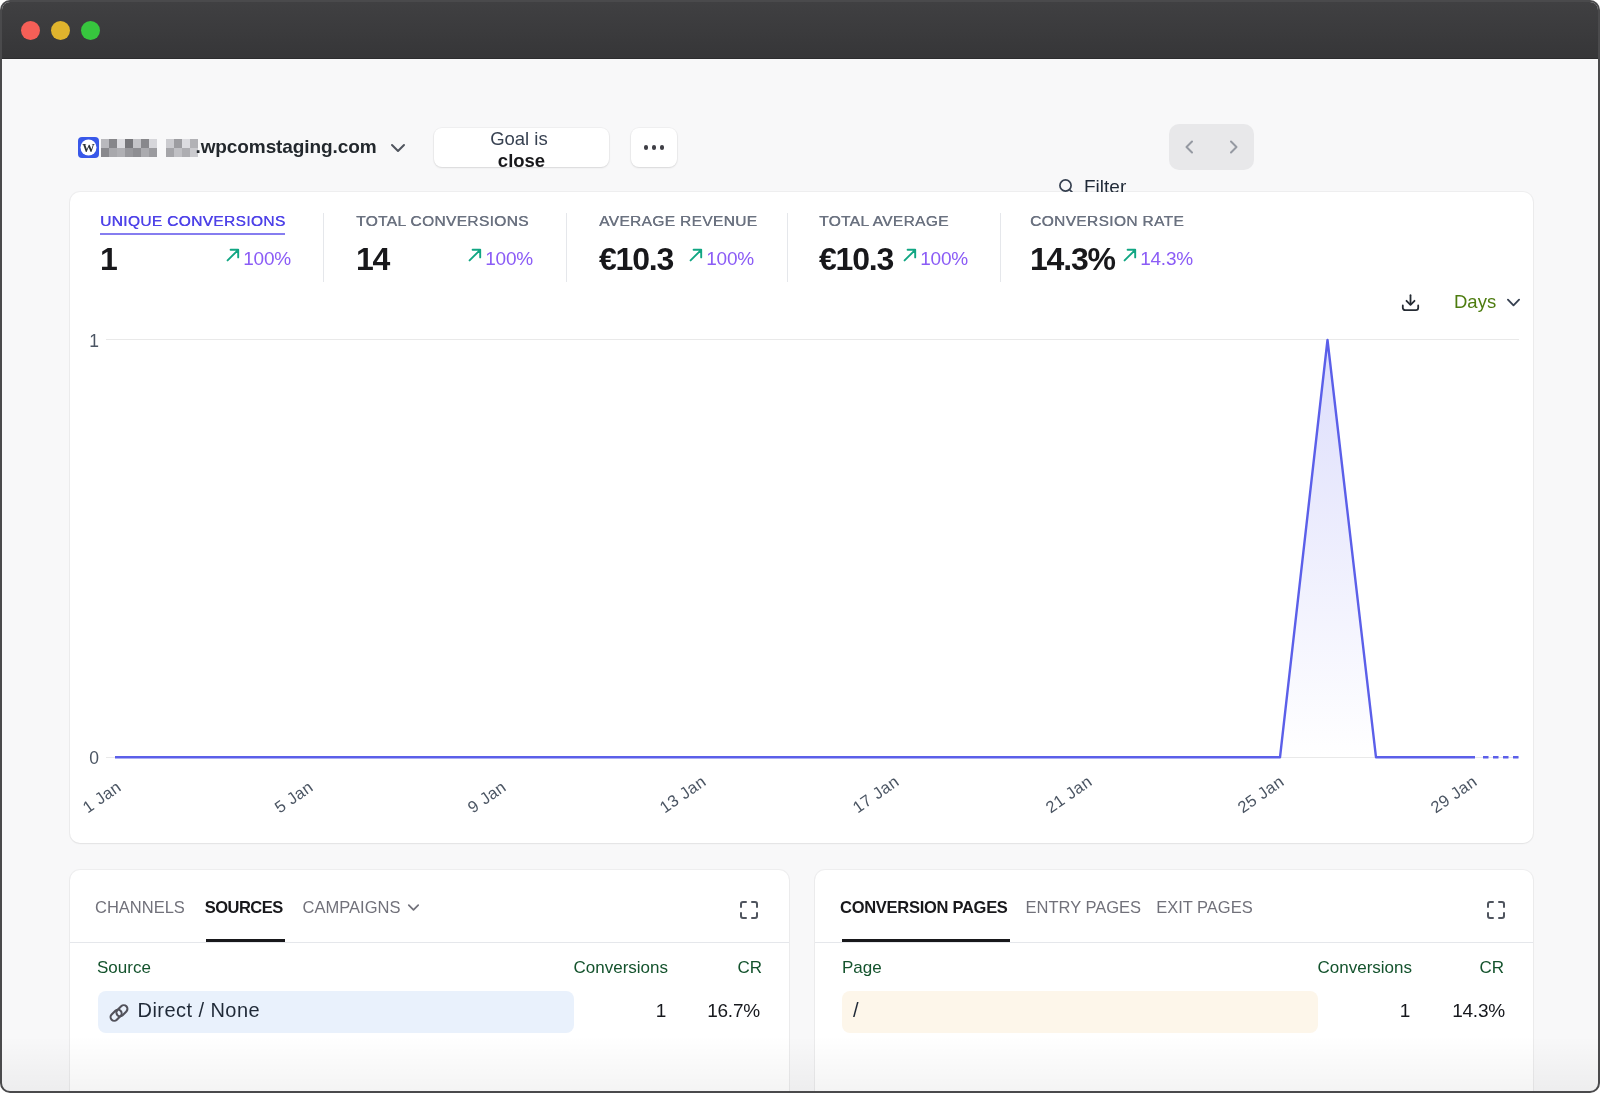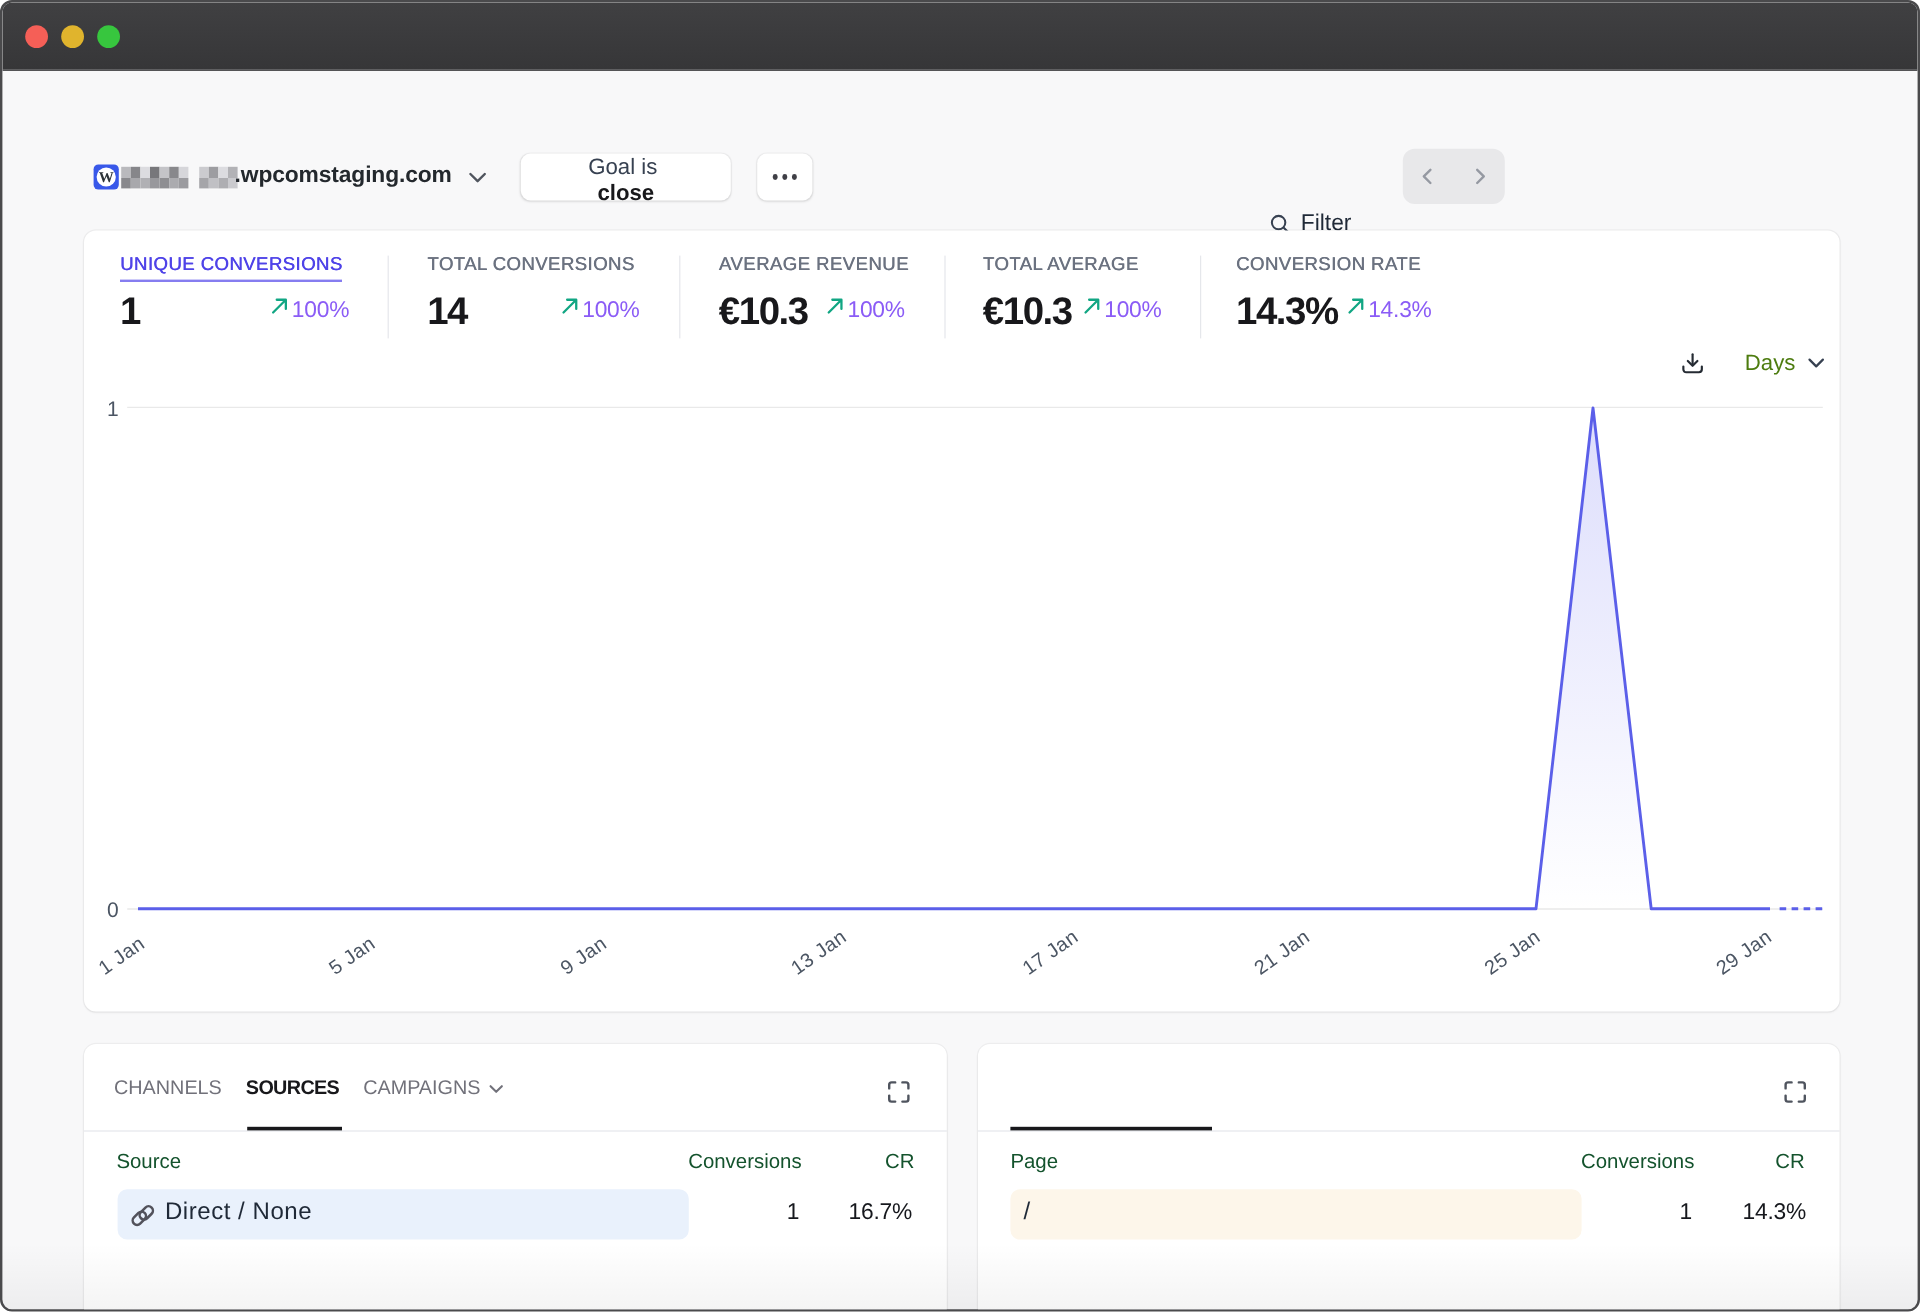--- a/index.html
+++ b/index.html
@@ -217,20 +217,25 @@
           <rect x="0.8" y="8.6" width="12.6" height="7.3" rx="3.65" transform="rotate(-45 7.1 12.25)"></rect>
           <rect x="6.6" y="4.1" width="12.6" height="7.3" rx="3.65" transform="rotate(-45 12.9 7.75)"></rect>
         </g>
       </svg>
     <div style="position:absolute; left:67.5px; top:128.5px; font-size:20px; letter-spacing:0.45px; color:#1f2937;">Direct / None</div>
     <div class="num" style="position:absolute; right:123px; top:130px;">1</div>
     <div class="num" style="position:absolute; right:29px; top:130px;">16.7%</div>
   </div>
 
   <div class="card" style="left:813px; top:868px; width:718px; height:260px;">
+    <div style="position:absolute; left:25px; top:28px; display:flex; align-items:center; gap:18px;">
+      <span class="tab active" style="letter-spacing:-0.28px;">CONVERSION PAGES</span>
+      <span class="tab">ENTRY PAGES</span>
+      <span class="tab" style="margin-left:-3px;">EXIT PAGES</span>
+    </div>
     <svg style="position:absolute; right:26px; top:29px;" width="22" height="22" viewBox="0 0 22 22">
         <path d="M3 8 V5 a2 2 0 0 1 2-2 h3 M14 3 h3 a2 2 0 0 1 2 2 v3 M19 14 v3 a2 2 0 0 1-2 2 h-3 M8 19 H5 a2 2 0 0 1-2-2 v-3" fill="none" stroke="#4f545e" stroke-width="2" stroke-linecap="round"></path>
       </svg>
     <div style="position:absolute; left:0; top:71.5px; width:100%; height:1px; background:#e5e7eb;"></div>
     <div style="position:absolute; left:27px; top:68.5px; width:168px; height:3.5px; background:#18181b;"></div>
     <div class="thead" style="position:absolute; left:27px; top:88px;">Page</div>
     <div class="thead" style="position:absolute; right:121px; top:88px;">Conversions</div>
     <div class="thead" style="position:absolute; right:29px; top:88px;">CR</div>
     <div class="rowbg" style="left:27px; top:120.5px; width:476px; background:#fdf6ea;"></div>
     <div style="position:absolute; left:38px; top:128.5px; font-size:20px; color:#1f2937;">/</div>

